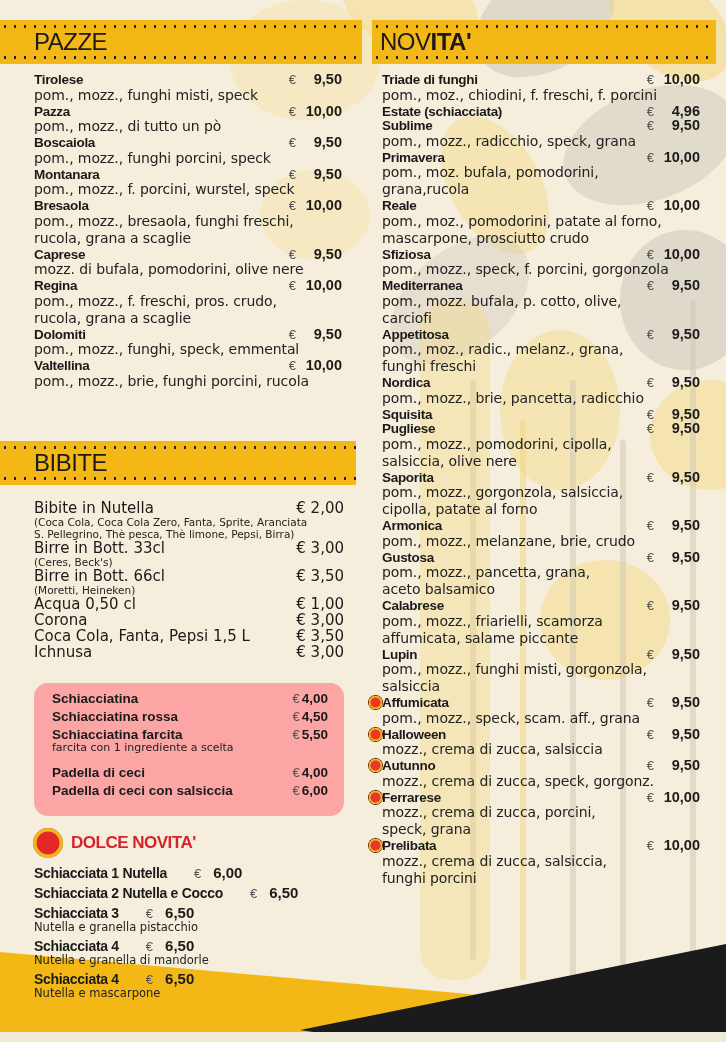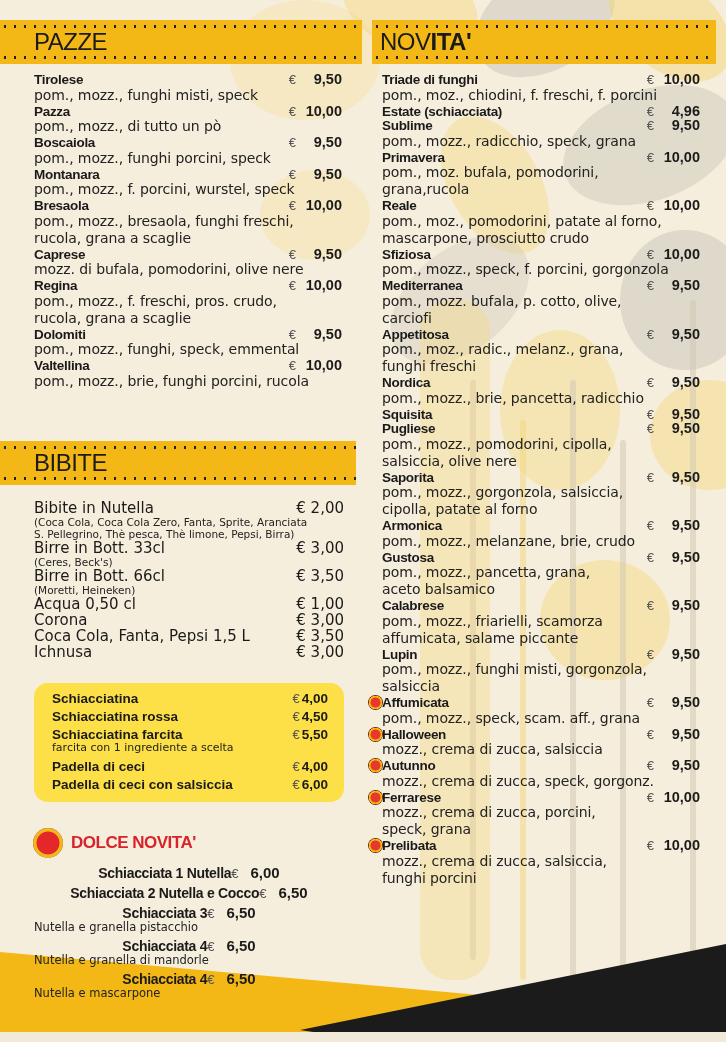--- a/index.html
+++ b/index.html
@@ -48,38 +48,38 @@
     width:15px; height:15px; border-radius:50%;
     background:radial-gradient(circle, #e8382a 45%, #f4b816 50%, #f4b816 62%, #6a2a10 66%);
     display:inline-block; position:absolute; left:-14px; top:0px;
   }
 
   .drink-row { display:flex; justify-content:space-between; font-size:15px; line-height:16px; }
   .drink-row .dp { white-space:nowrap; }
   .drink-note { font-size:10.5px; line-height:12px; color:#222; }
 
   .schiac-box {
-    position:absolute; left:34px; top:683px; width:310px; height:119px;
-    background:#fde047; border-radius:14px; z-index:2;
+    position:absolute; left:34px; top:683px; width:310px; height:133px;
+    background:#fca5a5; border-radius:14px; z-index:2;
   }
   .sb-row { display:flex; justify-content:space-between; font-family:"Liberation Sans", sans-serif; font-weight:bold; font-size:13.5px; }
   .sb-price { font-weight:bold; }
   .sb-price .eur { font-weight:normal; color:#555; margin-right:2px; font-size:13px; }
   .sb-note { font-size:11px; color:#222; margin-top:-1px; }
 
   .dolce-head { position:absolute; left:33px; top:828px; display:flex; align-items:center; z-index:2; }
   .dolce-icon {
     width:30px; height:30px; border-radius:50%;
     background:radial-gradient(circle, #e4272a 52%, #f4b816 56%, #f4b816 68%, #7a2a10 72%);
     margin-right:8px;
   }
   .dolce-title { font-family:"Liberation Sans", sans-serif; font-weight:bold; color:#d9232a; font-size:17px; letter-spacing:-0.5px; }
 
   .dolce-list { position:absolute; left:34px; top:864px; width:310px; z-index:3; }
-  .d-row { display:flex; justify-content:center; align-items:baseline; }
+  .d-row { display:flex; justify-content:flex-start; align-items:baseline;gap:27px; }
   .d-name { font-family:"Liberation Sans", sans-serif; font-weight:bold; font-size:14px; letter-spacing:-0.3px; }
   .d-price { font-family:"Liberation Sans", sans-serif; font-size:15px; white-space:nowrap; }
   .d-price .eur { color:#555; font-weight:normal; margin-right:12px; font-size:13px; }
   .d-price .val { font-weight:bold; }
   .d-note { font-size:11.5px; color:#222; line-height:13px; }
 
   .bottom { position:absolute; left:0; right:0; bottom:0; height:120px; z-index:1; pointer-events:none; }
 </style>
 </head>
 <body>
@@ -223,21 +223,21 @@
         <span class="sb-price"><span class="eur">€</span><span>4,00</span></span>
       </div>
       <div class="sb-row" style="margin-bottom: 3px;">
         <span>Schiacciatina rossa</span>
         <span class="sb-price"><span class="eur">€</span><span>4,50</span></span>
       </div>
       <div class="sb-row" style="margin-bottom: 3px;">
         <span>Schiacciatina farcita</span>
         <span class="sb-price"><span class="eur">€</span><span>5,50</span></span>
       </div>
-      <div class="sb-note" style="margin-top: -4px; margin-bottom: 5px;">farcita con 1 ingrediente a scelta</div>
+      <div class="sb-note" style="margin-top: -4px; margin-bottom: 11px;">farcita con 1 ingrediente a scelta</div>
       <div class="sb-row" style="margin-bottom: 3px;">
         <span>Padella di ceci</span>
         <span class="sb-price"><span class="eur">€</span><span>4,00</span></span>
       </div>
       <div class="sb-row" style="margin-bottom: 3px;">
         <span>Padella di ceci con salsiccia</span>
         <span class="sb-price"><span class="eur">€</span><span>6,00</span></span>
       </div>
     </div>
 </div>

